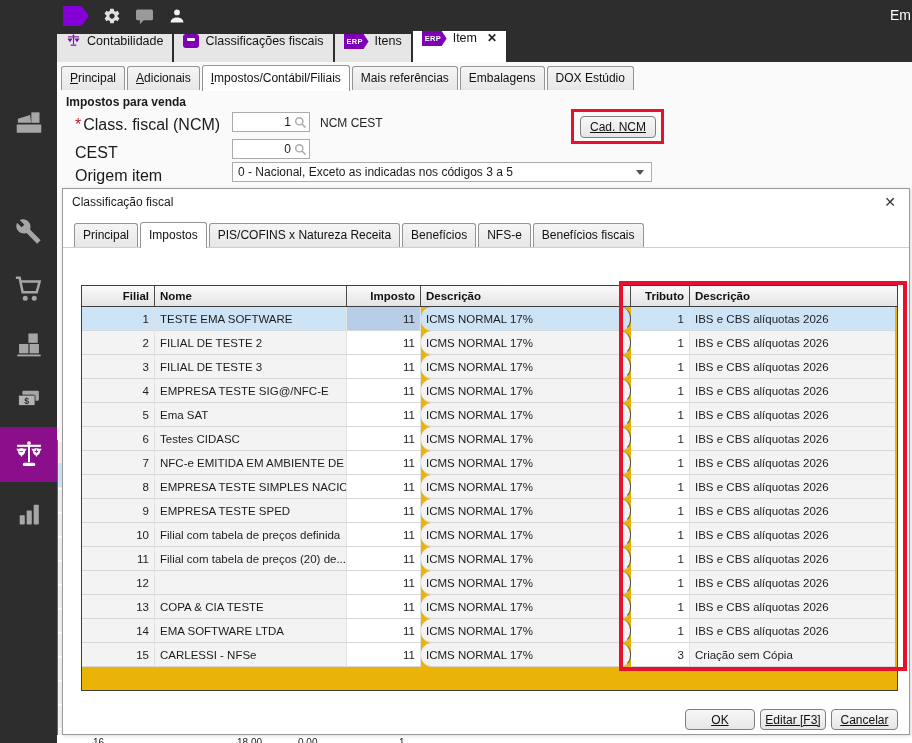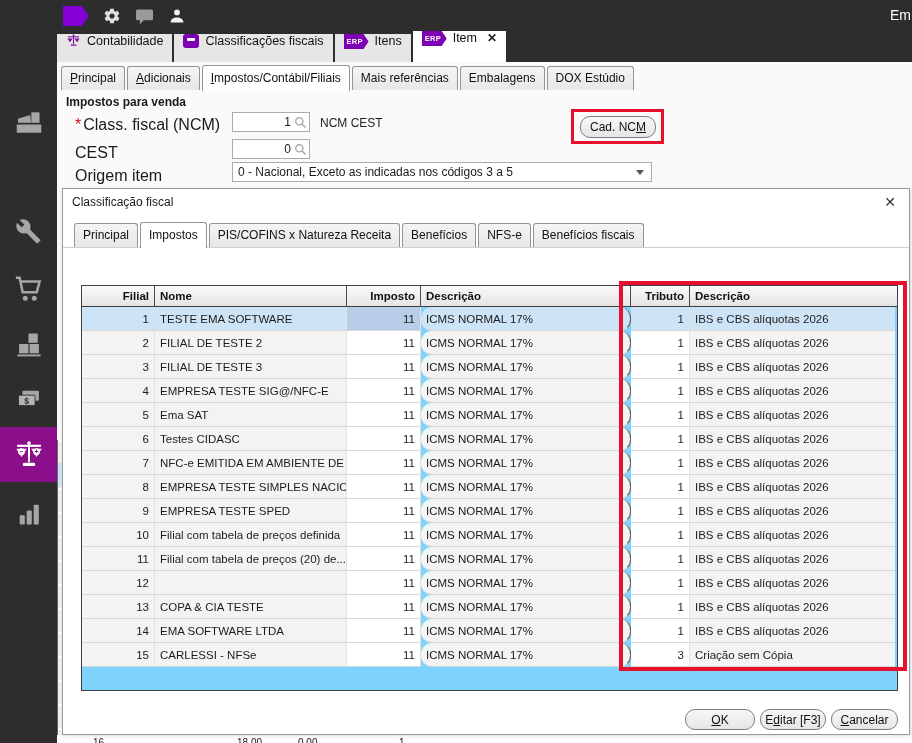--- a/index.html
+++ b/index.html
@@ -38,37 +38,37 @@
   .stab.active, .dtab.active { background:#fff; padding-top:5px; margin-bottom:-1px; padding-bottom:6px; }
   .u { text-decoration:underline; }
   .section-title { position:absolute; left:9px; top:33px; font-size:12px; font-weight:bold; }
   .flabel { position:absolute; font-size:16px; color:#1a1a1a; }
   .req { color:#cc1122; margin-right:2px; }
   .field { position:absolute; height:20px; background:#fff; border:1px solid #ababab;
     display:flex; align-items:center; font-size:12px; }
   .field .val { flex:1; text-align:right; padding-right:3px; }
   .mag { width:13px; height:13px; margin-right:2px; flex:0 0 auto; }
   .suffix-label { position:absolute; font-size:12px; color:#222; }
-  .btn { background:linear-gradient(#f7f7f7,#e6e6e6); border:1px solid #7f7f7f; border-radius:10px;
-    font-size:12px; color:#111; display:flex; align-items:center; justify-content:center; font-family:inherit; }
+  .btn { background:linear-gradient(#f7f7f7,#e6e6e6); border:1px solid #7f7f7f; border-radius:4px;
+    font-size:12px; color:#111; display:flex; align-items:center; justify-content:center; font-family:inherit;text-decoration:underline; }
   .cad-ncm { position:absolute; left:523px; top:54px; width:76px; height:22px; }
   .combo { position:absolute; left:175px; top:100px; width:420px; height:20px; background:#fff;
     border:1px solid #ababab; font-size:12px; display:flex; align-items:center; padding-left:5px;gap:28px; }
   .combo .arrow { margin-left:auto; margin-right:7px; width:0; height:0;
     border-left:4px solid transparent; border-right:4px solid transparent; border-top:5px solid #555; }
   
   .dialog { position:absolute; left:62px; top:188px; width:848px; height:547px; background:#fff;
     border:1px solid #9b9b9b; z-index:10; box-shadow:1px 1px 4px rgba(0,0,0,.12); }
   .dlg-title { position:absolute; left:9px; top:6px; font-size:12px; color:#1a1a1a; }
   .dlg-close { position:absolute; right:13px; top:4px; font-size:14px; color:#333; line-height:18px; }
   .dlg-tabwrap { position:absolute; left:0; right:0; top:33px; padding-left:11px;
     border-bottom:1px solid #cfcfcf; display:flex; gap:2px; align-items:flex-end; }
   
   .gridtable { position:absolute; left:18px; top:96px; width:817px; height:406px;
-    border:1px solid #3f3f3f; background:#7dd3fc; overflow:hidden; }
+    border:1px solid #3f3f3f; background:#eab308; overflow:hidden; }
   .thead { display:grid; grid-template-columns:73px 192px 74px 210px 59px 205px; height:21px;
     background:linear-gradient(#fafafa,#e4e4e4); border-bottom:1px solid #3f3f3f; font-weight:bold; }
   .thead .hc { font-size:11.5px; display:flex; align-items:center; padding:0 5px; border-right:1px solid #4a4a4a; color:#111; }
   .thead .hc:last-child { border-right:none; }
   .thead .hc.num { justify-content:flex-end; }
   .trow { display:grid; grid-template-columns:73px 192px 74px 210px 59px 205px; height:24px; }
   .trow .c { font-size:11.5px; display:flex; align-items:center; padding:0 5px;
     background:#f3f3f3; border-bottom:1px solid #d8d8d8; border-right:1px solid #e2e2e2;
     white-space:nowrap; overflow:hidden; color:#1c1c1c; }
   .trow .c:last-child { border-right:none; }

